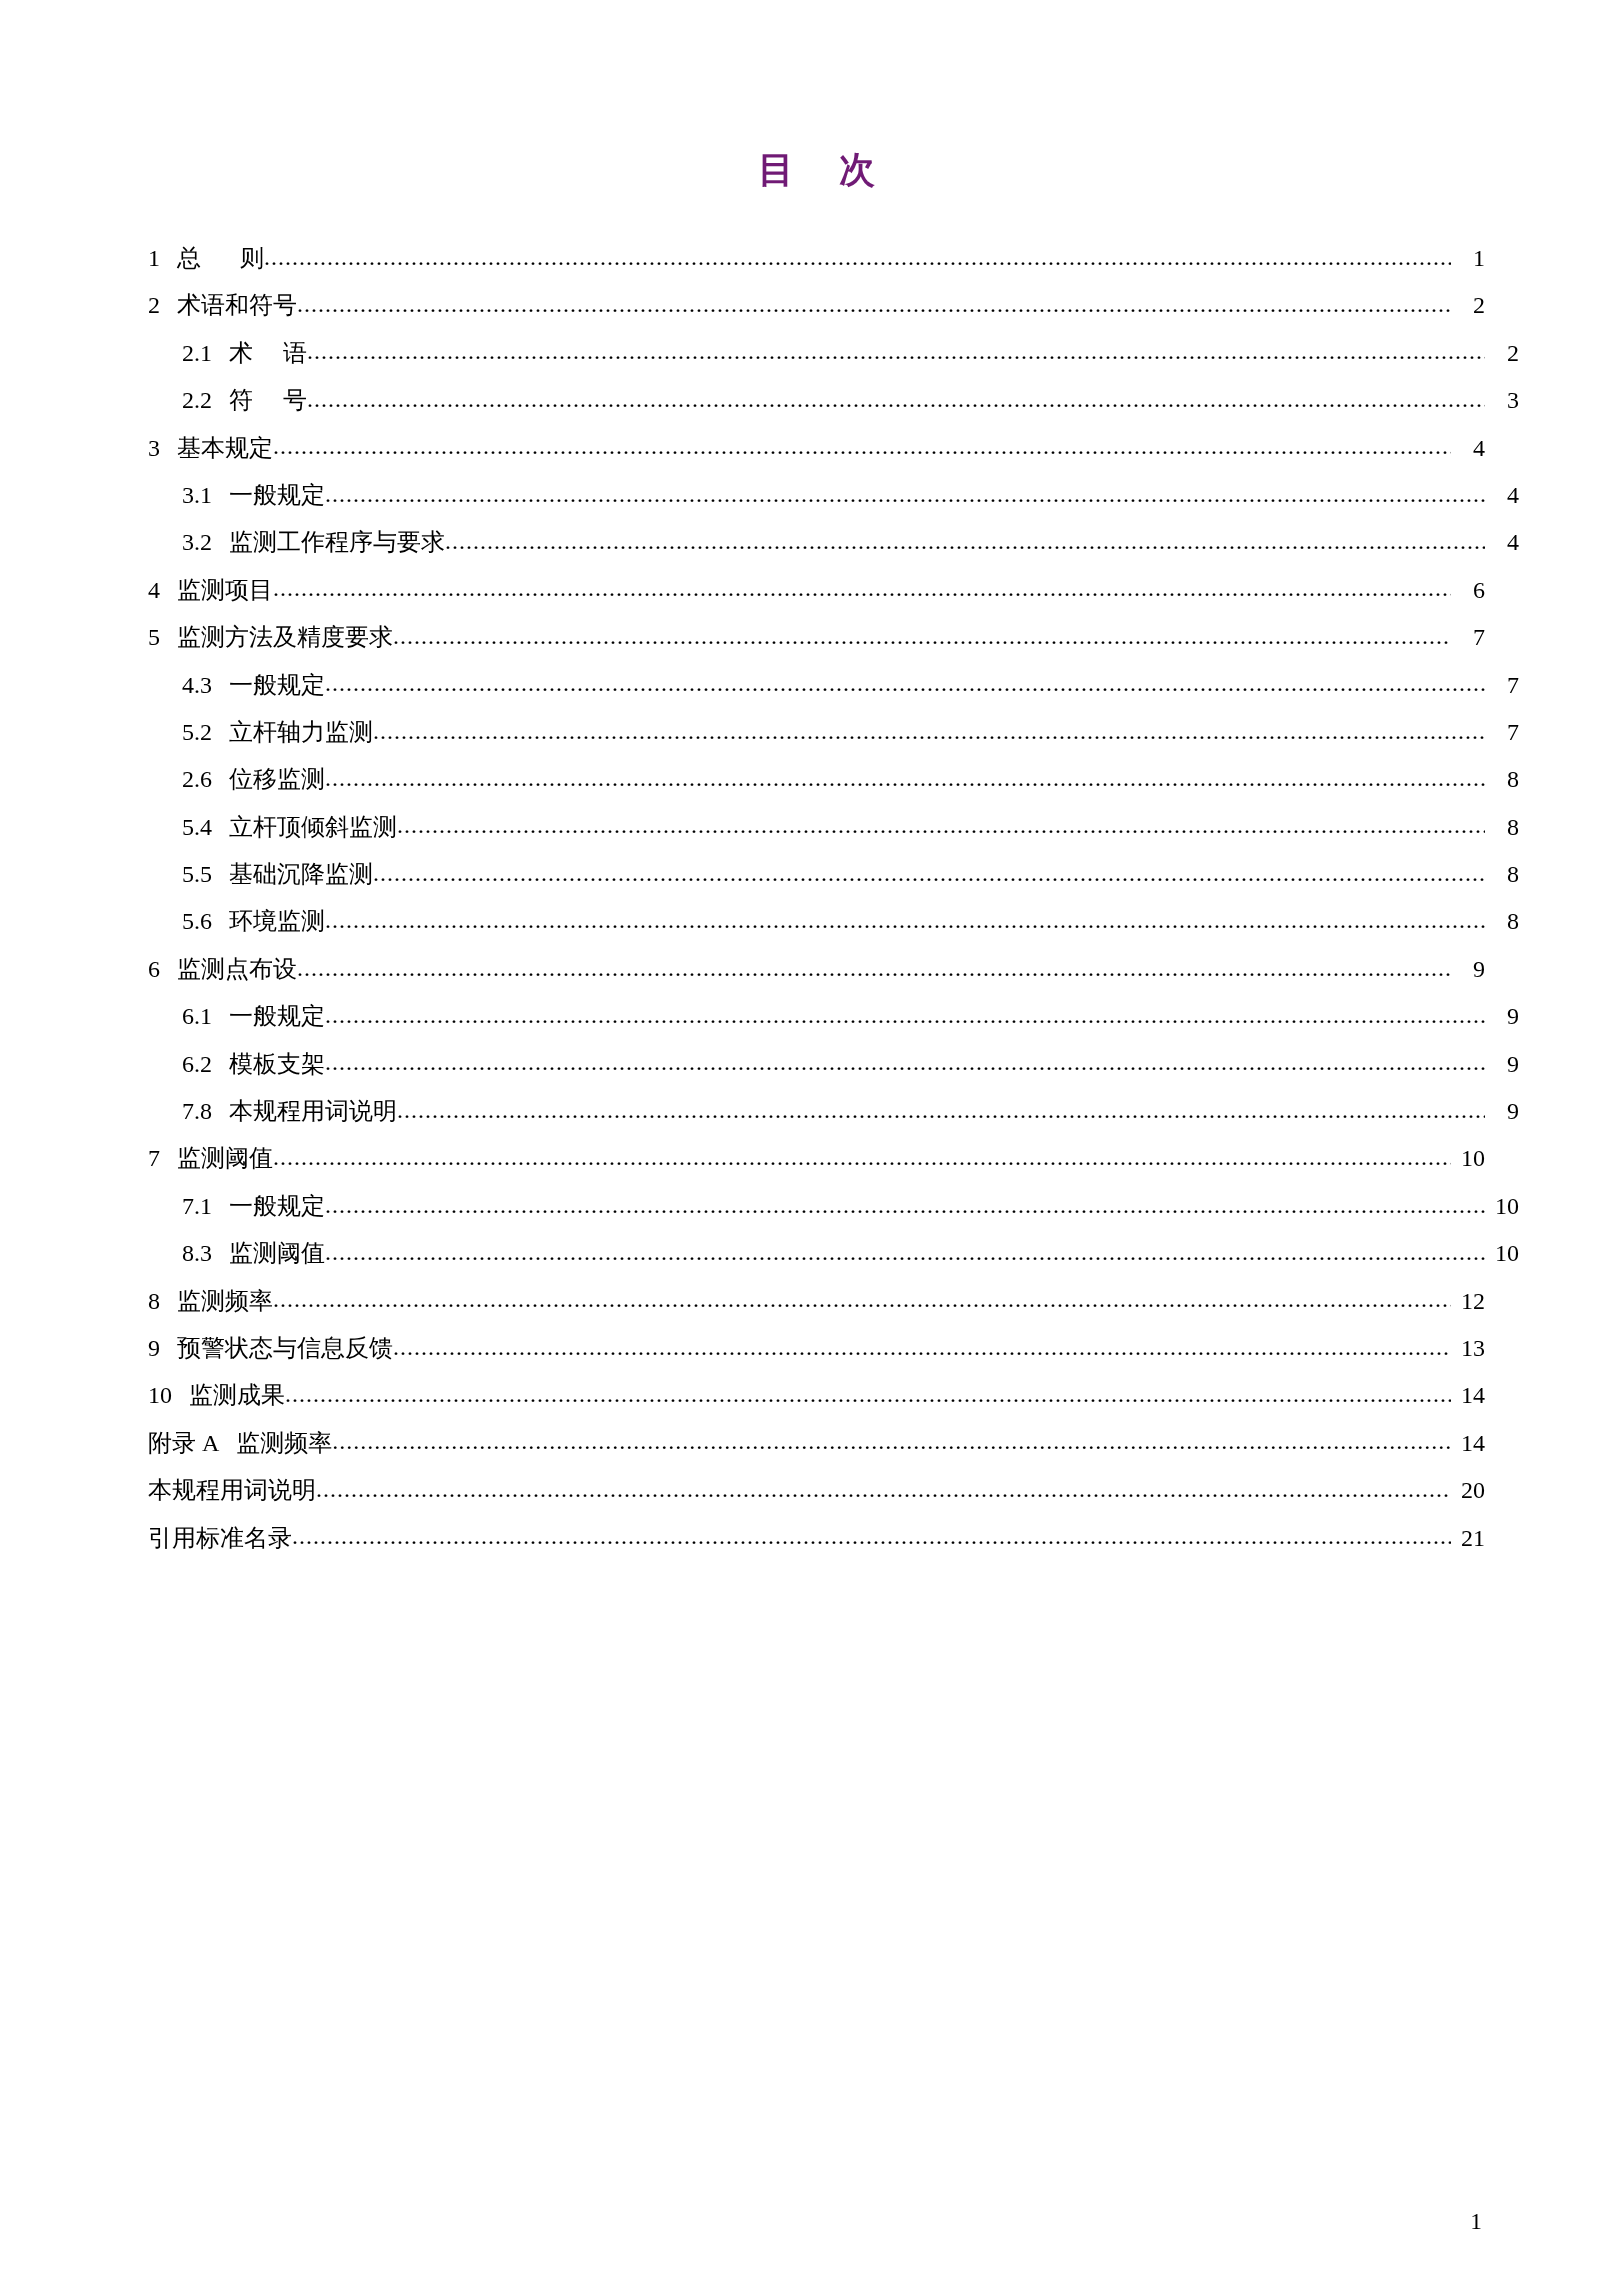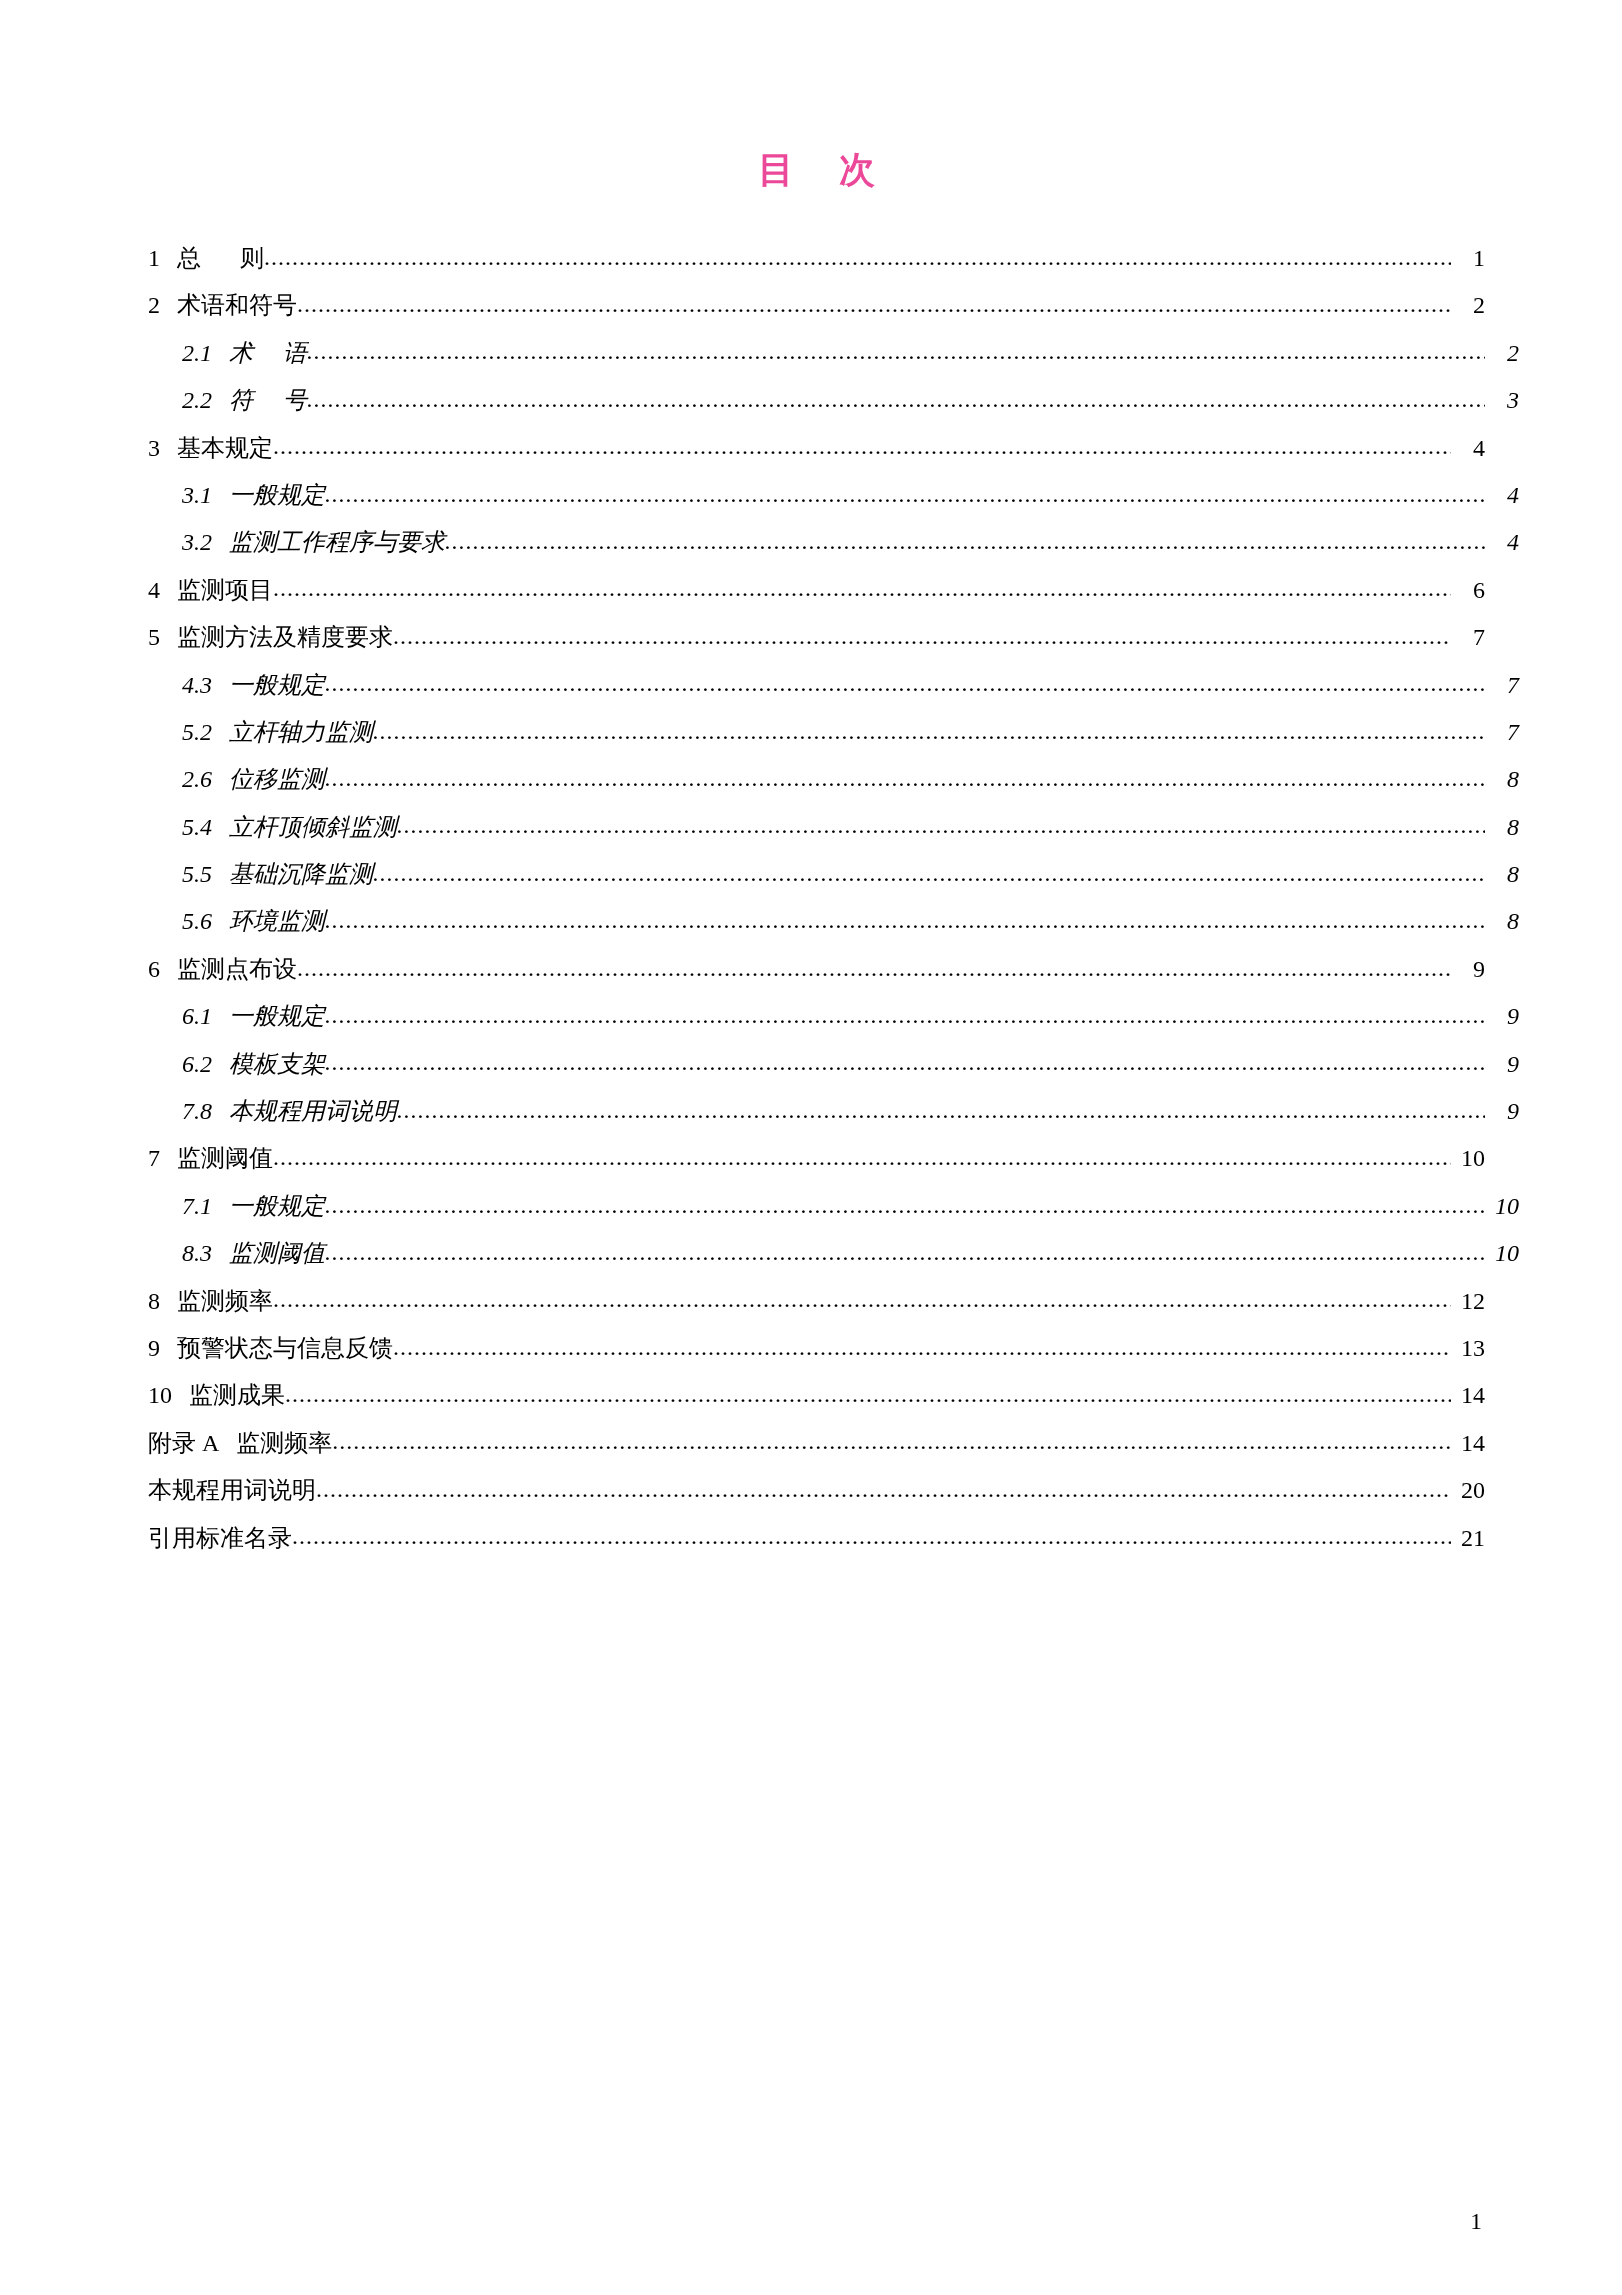--- a/index.html
+++ b/index.html
@@ -25,39 +25,38 @@
     top: 0;
     width: 1337px;
   }
   .doc-title {
     text-align: center;
     font-size: 36px;
     font-weight: bold;
     letter-spacing: 18px;
     padding-top: 146px;
     padding-left: 18px;
-    color: #ec4899;
+    color: #701a75;
     font-family: "Liberation Serif", serif;
   }
   .toc {
     margin-top: 51px;
   }
   .toc-row {
     display: flex;
     align-items: flex-end;
     width: 100%;
     font-size: 24px;
     color: #000;
     line-height: 1.0;
     margin-bottom: 23.4px;
     white-space: nowrap;
   }
   .toc-row.lvl2 {
     padding-left: 34px;
-    font-style: italic;
   }
   .toc-num {
     flex: 0 0 auto;
     padding-right: 0px;
   }
   .toc-label {
     flex: 0 0 auto;
   }
   .toc-dots {
     flex: 1 1 auto;

